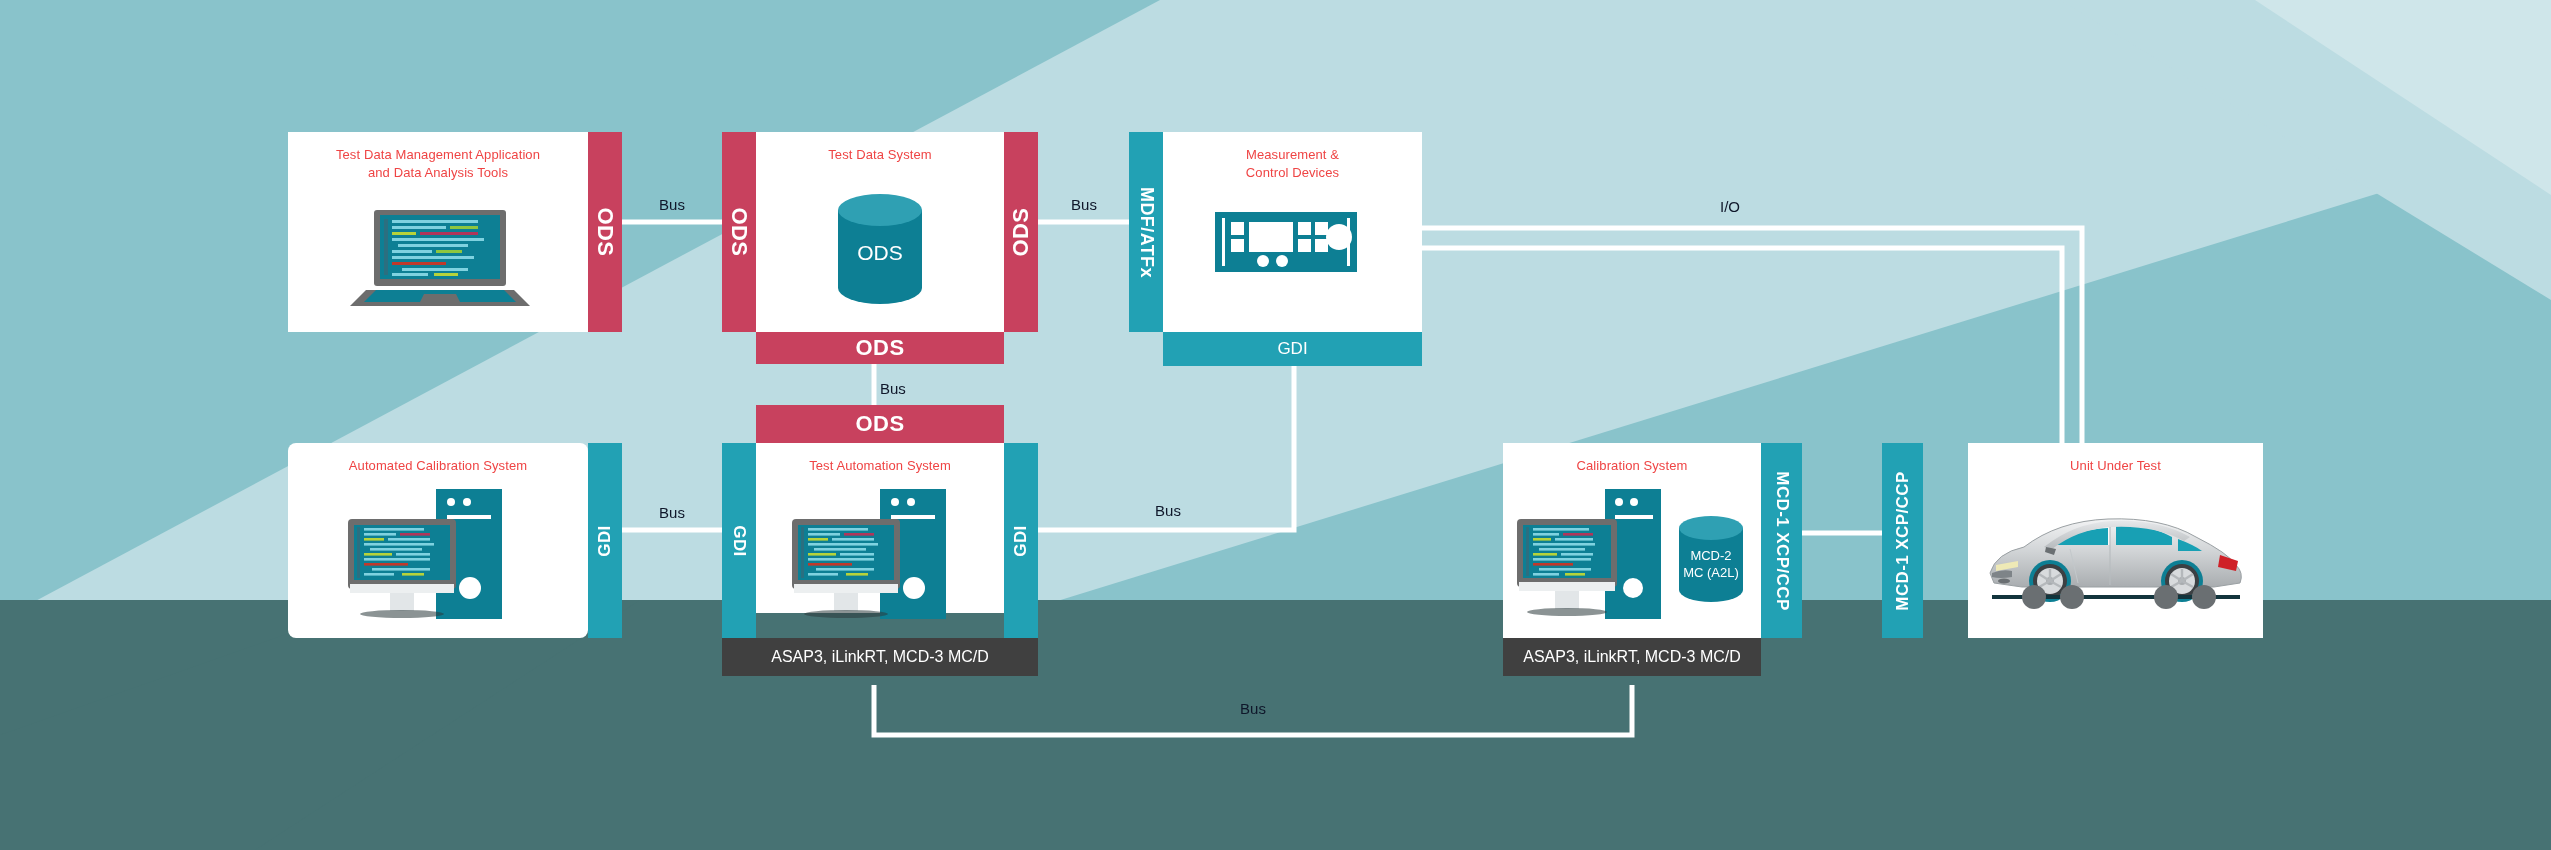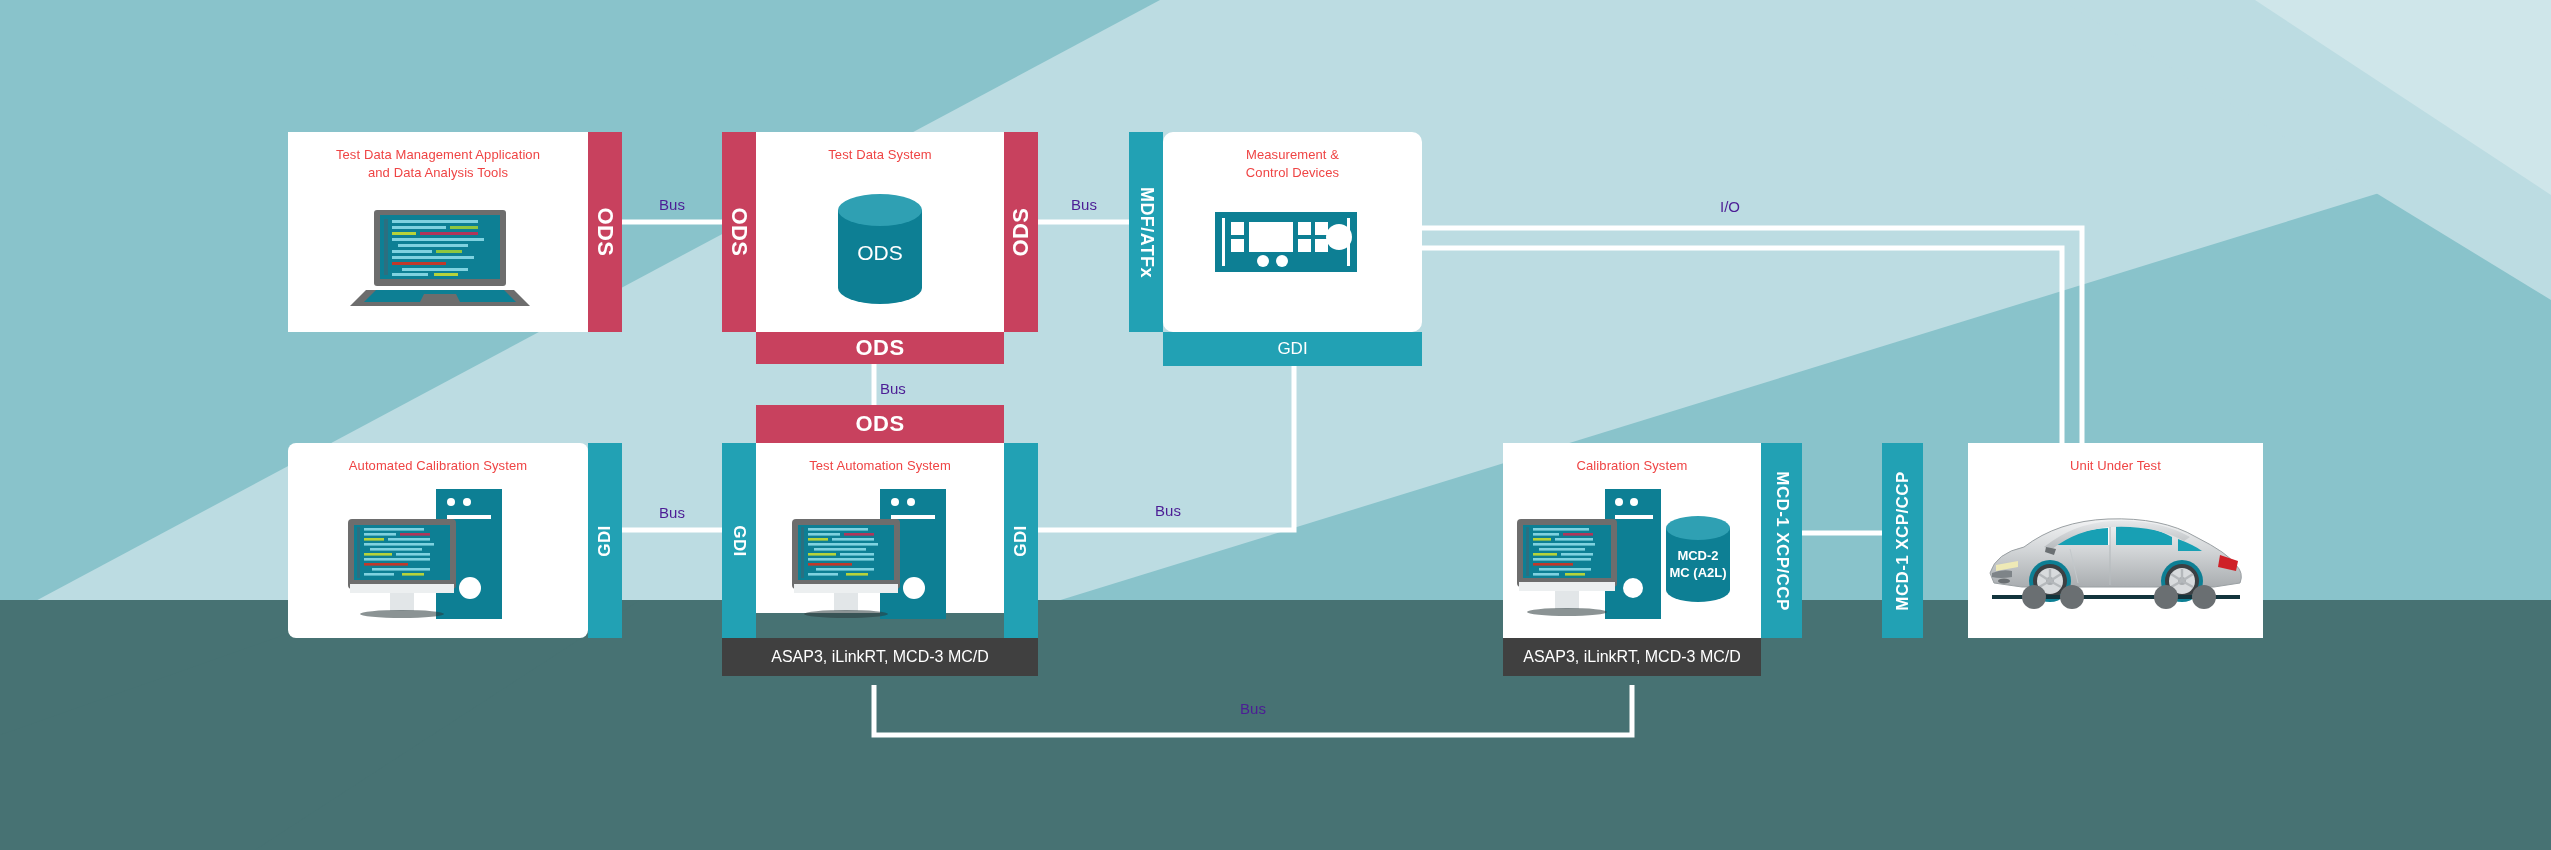--- a/index.html
+++ b/index.html
@@ -34,21 +34,21 @@
   .strip{
     position:absolute;display:flex;align-items:center;justify-content:center;
     color:#fff;box-sizing:border-box;white-space:nowrap;
   }
   .strip-ods{background:#c8415e;font-weight:bold;font-size:22px;letter-spacing:.5px;}
   .strip-gdi{background:#22a1b4;font-size:17px;}
   .strip-proto{background:#404040;font-size:16px;}
 
   
   .conn-label{
-    position:absolute;color:#4c1d95;font-size:15px;white-space:nowrap;
+    position:absolute;color:#0f172a;font-size:15px;white-space:nowrap;
     text-align:center;
   }
 
   
   .art{position:absolute;}
 </style>
 </head>
 <body>
 
 <div id="stage">
@@ -148,21 +148,21 @@
   <div class="sidebar bar-red rot-ccw" style="left:1004px;top:132px;width:34px;height:200px;font-size:22px;">
     <span>ODS</span>
   </div>
   <div class="strip strip-ods" style="left:756px;top:332px;width:248px;height:32px;">ODS</div>
 
   <div class="conn-label" style="left:1038px;top:196px;width:92px;">Bus</div>
 
   <div class="sidebar bar-teal rot-cw" style="left:1129px;top:132px;width:34px;height:200px;font-size:18px;">
     <span>MDF/ATFx</span>
   </div>
-  <div class="node" style="left:1163px;top:132px;width:259px;height:200px;border-radius:10px;">
+  <div class="node" style="left:1163px;top:132px;width:259px;height:200px;">
     <div class="node-title">
       <div>Measurement &amp;</div>
       <div>Control Devices</div>
     </div>
     <div class="art" style="left:52px;top:80px;width:142px;height:60px;">
       <svg viewBox="0 0 142 60" style="width:142px;height:60px;">
         <rect x="0" y="0" width="142" height="60" fill="#0d7f94"></rect>
         <rect x="7" y="6" width="3" height="48" fill="#ffffff"></rect>
         <rect x="132" y="6" width="3" height="48" fill="#ffffff"></rect>
         <rect x="16" y="10" width="13" height="13" fill="#ffffff"></rect>
@@ -302,21 +302,21 @@
           <rect x="18" y="74" width="40" height="2.6" fill="#c0392b"></rect>
           <rect x="24" y="79" width="52" height="2.6"></rect>
           <rect x="18" y="84" width="26" height="2.6"></rect>
           <rect x="50" y="84" width="20" height="2.6" fill="#b6d33a"></rect>
         </g>
         <rect x="4" y="93" width="96" height="9" fill="#eceff0"></rect>
         <rect x="40" y="102" width="24" height="18" fill="#e2e6e8"></rect>
         <ellipse cx="52" cy="123" rx="40" ry="4" fill="#2b3b3c" opacity=".55"></ellipse>
       </svg>
     </div>
-    <div class="art" style="left:160px;top:73px;width:70px;height:86px;font-weight:bold;">
+    <div class="art" style="left:173px;top:73px;width:70px;height:86px;">
       <svg viewBox="0 0 70 86" style="width:70px;height:86px;">
         <path d="M3 12 L3 74 A32 12 0 0 0 67 74 L67 12 Z" fill="#0d7f94"></path>
         <ellipse cx="35" cy="12" rx="32" ry="12" fill="#2fa0b3"></ellipse>
         <text x="35" y="44" text-anchor="middle" fill="#ffffff" font-family="Liberation Sans, sans-serif" font-size="13">MCD-2</text>
         <text x="35" y="61" text-anchor="middle" fill="#ffffff" font-family="Liberation Sans, sans-serif" font-size="13">MC (A2L)</text>
       </svg>
     </div>
   </div>
   <div class="sidebar bar-teal rot-cw" style="left:1761px;top:443px;width:41px;height:195px;font-size:17px;">
     <span>MCD-1 XCP/CCP</span>

